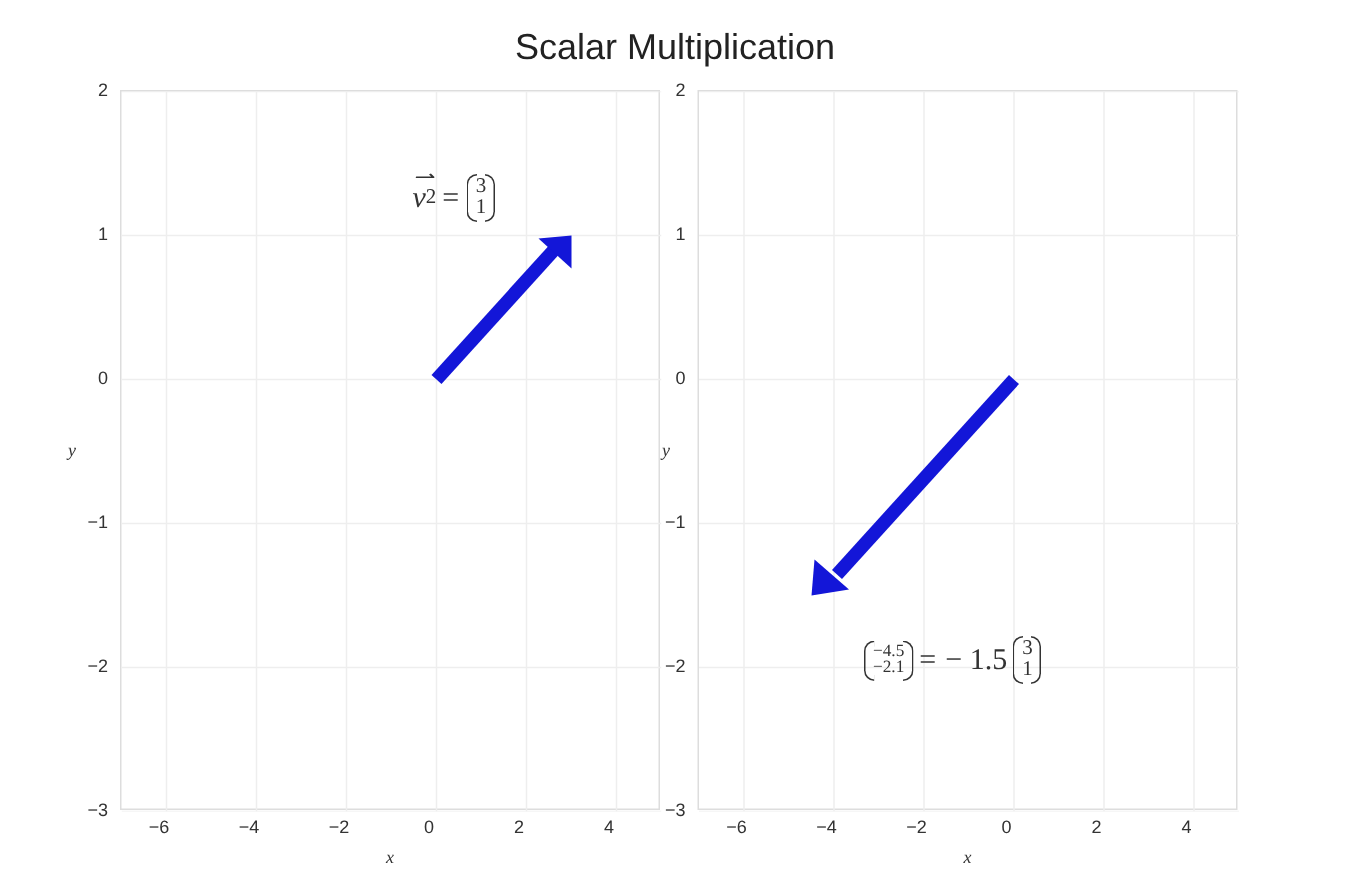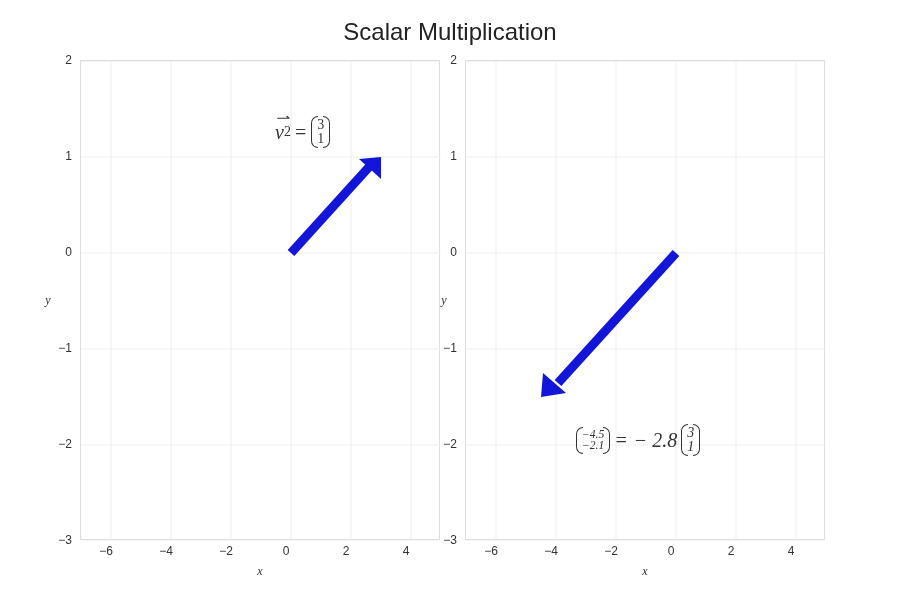--- a/index.html
+++ b/index.html
@@ -235,26 +235,26 @@
       <span class="arrow-over">⇀</span><span>v</span>
     </span>
       <span class="sub">2</span>
     <span style="padding:0 4px;">=</span>
     <span class="colvec">
       <span class="n">3</span>
       <span class="n">1</span>
     </span>
   </div>
 
-  <div class="ann" style="left:575px; top:426px;font-style:italic;">
+  <div class="ann" style="left:575px; top:426px;">
     <span class="colvec">
       <span class="n small">−4.5</span>
       <span class="n small">−2.1</span>
     </span>
     <span style="padding:0 3px;">=</span>
-    <span style="padding:0 3px;">−&nbsp;<span>2.8</span></span>
+    <span style="padding:0 3px;">−&nbsp;<span>1.5</span></span>
     <span class="colvec">
       <span class="n">3</span>
       <span class="n">1</span>
     </span>
   </div>
 
 </div>
 
 </body></html>

